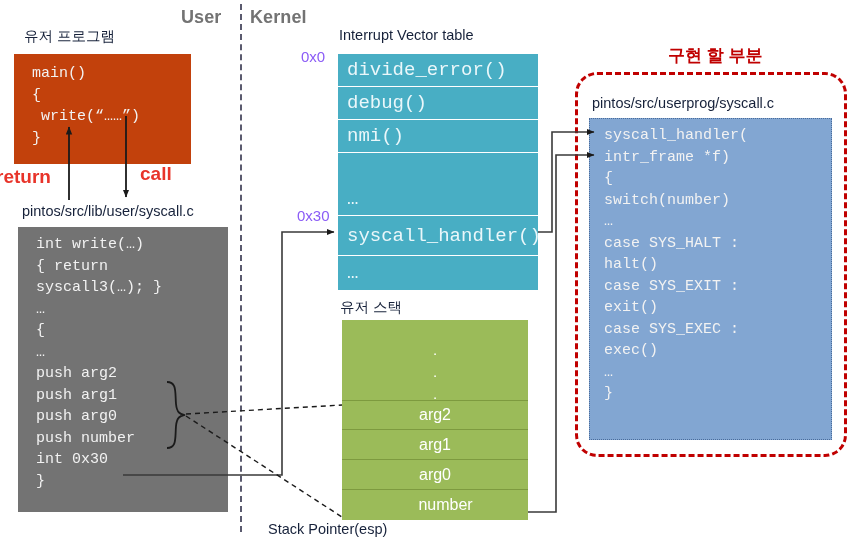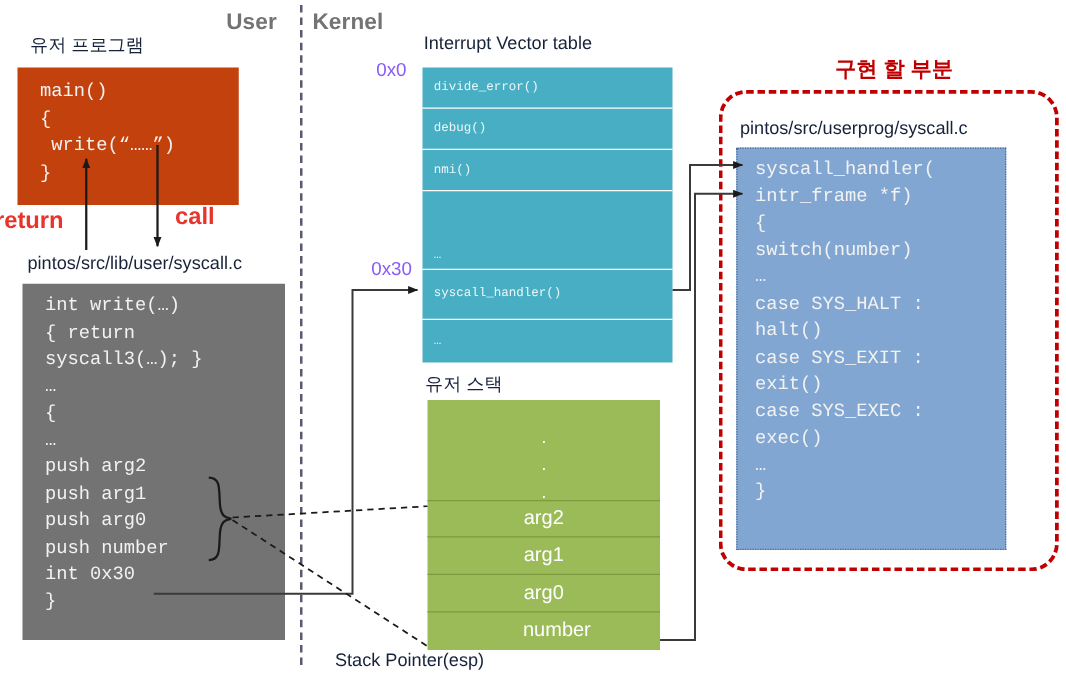--- a/index.html
+++ b/index.html
@@ -23,21 +23,21 @@
   .orange{background:#c2410c;}
   .purple{background:#737373;}
   .teal{background:#48AEC4;}
   .green{background:#9BBB59;}
   .bluebox{background:#82A6D2;border:1px dotted #4a6c9b;}
 
   
   .ivt-row{box-sizing:border-box;border-bottom:1px solid #ffffff;
            display:flex;align-items:center;padding-left:9px;}
   .ivt-row:last-child{border-bottom:none;}
-  .ivt-txt{font-family:"Liberation Mono",monospace;font-size:10px;color:#eaf7fa;white-space:pre;}
+  .ivt-txt{font-family:"Liberation Mono",monospace;font-size:19px;color:#eaf7fa;white-space:pre;}
 
   
   .stk-row{box-sizing:border-box;border-bottom:1px solid #7d9a3f;
            display:flex;align-items:center;justify-content:center;}
   .stk-row:last-child{border-bottom:none;padding-left:21px;}
   .stk-txt{font-size:16px;color:#ffffff;}
   .dots{color:#ffffff;font-size:15px;line-height:15px;text-align:center;}
 
   
   .redlabel{color:#C00000;font-size:17px;font-weight:bold;white-space:nowrap;}
@@ -125,21 +125,21 @@
   </div>
   <div class="stk-row" style="height:30px;">
     <span class="stk-txt">number</span>
   </div>
 </div>
 <div class="abs caption" style="left:268px;top:521px;">Stack Pointer(esp)</div>
 
 <div class="abs redlabel" style="left:668px;top:44px;">구현 할 부분</div>
 <div class="abs reddash" style="left:575px;top:72px;width:272px;height:385px;"></div>
 <div class="abs caption" style="left:592px;top:95px;">pintos/src/userprog/syscall.c</div>
-<div class="abs codebox bluebox" style="left:589px;top:118px;width:216px;height:322px;">
+<div class="abs codebox bluebox" style="left:589px;top:118px;width:243px;height:322px;">
   <div class="codeline" style="margin:6px 0 0 14px;">syscall_handler(</div>
   <div class="codeline" style="margin-left:14px;">intr_frame *f)</div>
   <div class="codeline" style="margin-left:14px;">{</div>
   <div class="codeline" style="margin-left:14px;">switch(number)</div>
   <div class="codeline" style="margin-left:14px;">…</div>
   <div class="codeline" style="margin-left:14px;">case SYS_HALT :</div>
   <div class="codeline" style="margin-left:14px;">halt()</div>
   <div class="codeline" style="margin-left:14px;">case SYS_EXIT :</div>
   <div class="codeline" style="margin-left:14px;">exit()</div>
   <div class="codeline" style="margin-left:14px;">case SYS_EXEC :</div>

